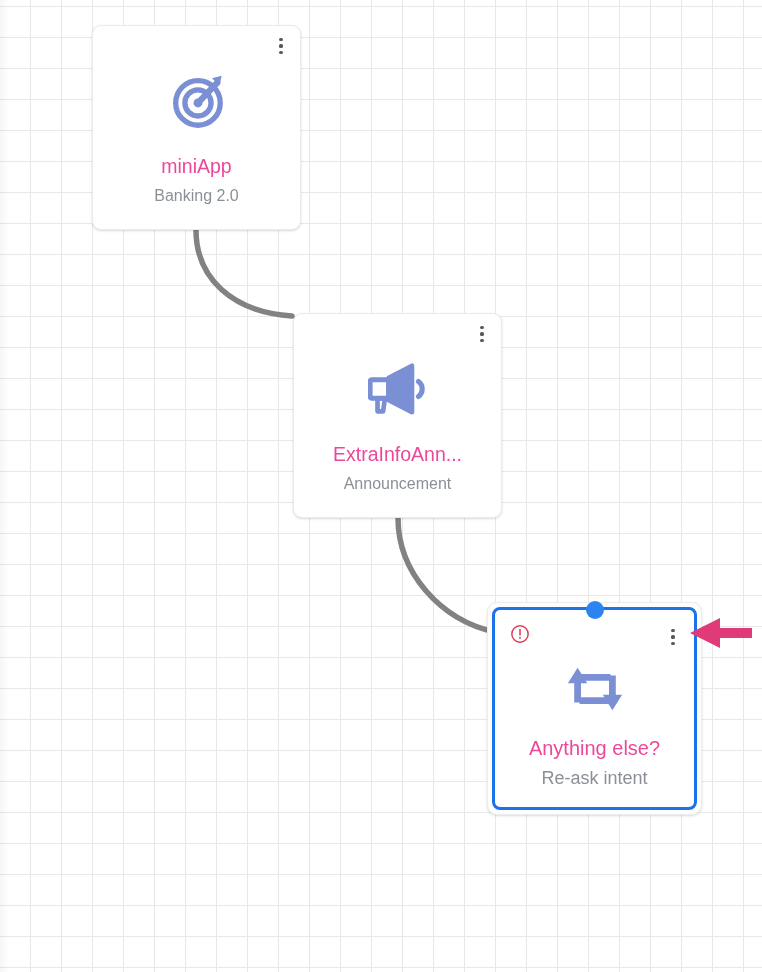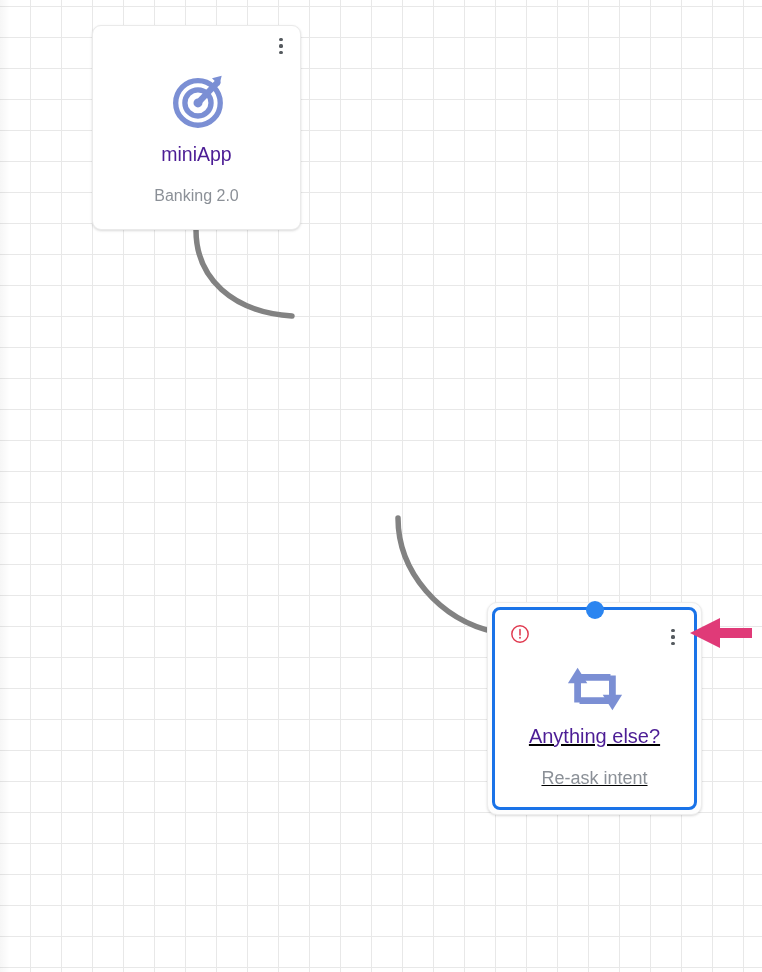--- a/index.html
+++ b/index.html
@@ -101,31 +101,31 @@
 
   .node-labels {
     position: absolute;
     left: 6px;
     right: 6px;
     bottom: 22px;
     text-align: center;
   }
   .node-title {
     font-size: 19.5px;
-    color: #4c1d95;
+    color: #ec4899;
     line-height: 26px;
     white-space: nowrap;
     overflow: hidden;
     text-overflow: ellipsis;
   }
   .node-subtitle {
     font-size: 16px;
     color: #8b9097;
     line-height: 22px;
-    margin-top: 18px;
+    margin-top: 6px;
     white-space: nowrap;
     overflow: hidden;
     text-overflow: ellipsis;
   }
 
   
   .node.selected-outer {
     border: 1px solid #ededed;
     border-radius: 10px;
     background: #fdfdfd;
@@ -193,20 +193,45 @@
       </div>
 
       <div class="node-labels">
         <div class="node-title">miniApp</div>
         <div class="node-subtitle">Banking 2.0</div>
       </div>
 
     </div>
   </div>
 
+  <div class="node" style="left:293px; top:313px; width:209px; height:205px;">
+    <div class="node-inner">
+
+      <div class="node-menu">
+        <span class="dot"></span>
+        <span class="dot"></span>
+        <span class="dot"></span>
+      </div>
+
+      <div class="node-icon">
+        <svg width="60" height="54" viewBox="0 0 64 58">
+          <path d="M4 19 h18 v20 h-18 a2 2 0 0 1 -2 -2 v-16 a2 2 0 0 1 2 -2 z" fill="none" stroke="#7b8fd4" stroke-width="5.5" stroke-linejoin="round"></path>
+          <path d="M22 17 L47 4 v50 L22 41 z" fill="#7b8fd4" stroke="#7b8fd4" stroke-width="5" stroke-linejoin="round"></path>
+          <path d="M10 39 h8 l-2 14 h-6 z" fill="none" stroke="#7b8fd4" stroke-width="5" stroke-linejoin="round"></path>
+          <path d="M54 21 a10 10 0 0 1 0 16" fill="none" stroke="#7b8fd4" stroke-width="5.5" stroke-linecap="round"></path>
+        </svg>
+      </div>
+
+      <div class="node-labels">
+        <div class="node-title">ExtraInfoAnn...</div>
+        <div class="node-subtitle">Announcement</div>
+      </div>
+
+    </div>
+  </div>
 
   <div class="node selected-outer" style="left:487px; top:602px; width:215px; height:213px;">
     <div class="selection-box">
 
       <div class="selection-handle"></div>
 
       <div class="node-alert">
         <svg viewBox="0 0 22 22" width="20" height="20">
           <circle cx="11" cy="11" r="9" fill="none" stroke="#e0394f" stroke-width="1.6"></circle>
           <line x1="11" y1="6.2" x2="11" y2="12" stroke="#e0394f" stroke-width="1.7" stroke-linecap="round"></line>
@@ -222,21 +247,21 @@
 
       <div class="node-icon" style="top:48px;">
         <svg width="62" height="58" viewBox="0 0 64 60">
           <path d="M14 44 V18 h34" fill="none" stroke="#7b8fd4" stroke-width="7" stroke-linejoin="miter"></path>
           <path d="M50 16 V42 H16" fill="none" stroke="#7b8fd4" stroke-width="7" stroke-linejoin="miter"></path>
           <path d="M4 24 L14 8 L24 24 Z" fill="#7b8fd4"></path>
           <path d="M40 36 L50 52 L60 36 Z" fill="#7b8fd4"></path>
         </svg>
       </div>
 
-      <div class="node-labels" style="bottom:18px;text-decoration:underline;">
+      <div class="node-labels" style="bottom:18px;">
         <div class="node-title">Anything else?</div>
         <div class="node-subtitle">Re-ask intent</div>
       </div>
 
     </div>
   </div>
 
   <svg id="annotation-arrow" style="left:690px; top:614px;" width="64" height="38" viewBox="0 0 64 38">
     <path d="M0 19 L30 4 L30 14 L62 14 L62 24 L30 24 L30 34 Z" fill="#e03a78"></path>
   </svg>

